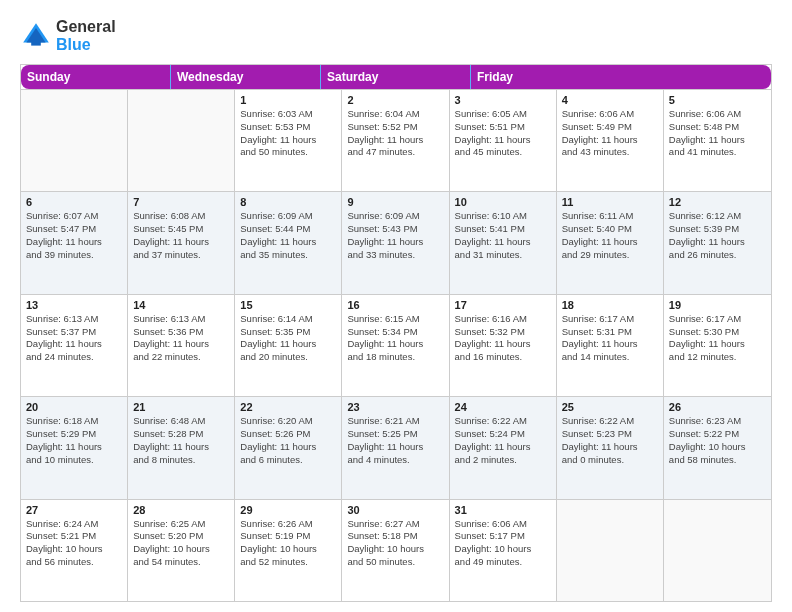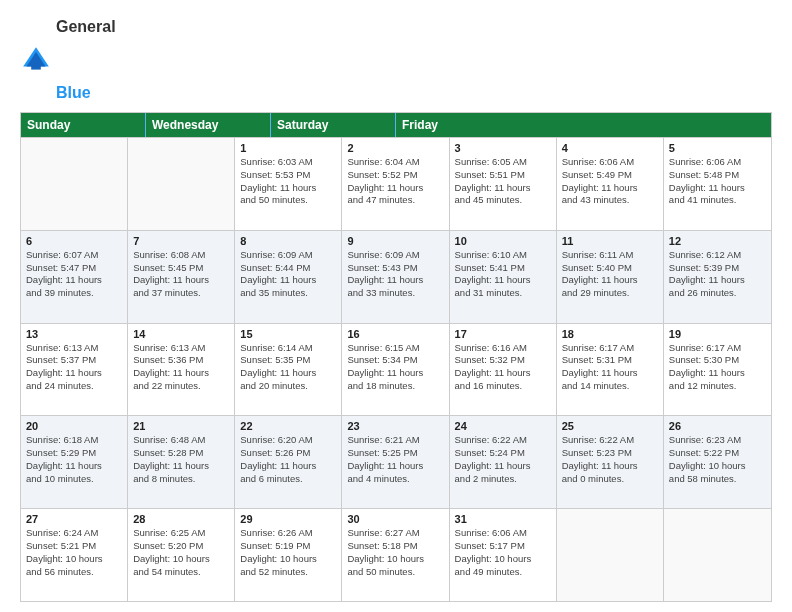--- a/index.html
+++ b/index.html
@@ -46,22 +46,23 @@
       color: #555;
     }
     .calendar {
       flex: 1;
       display: flex;
       flex-direction: column;
       border: 1px solid #ccc;
     }
     .cal-header-row {
       display: grid;
-      grid-template-columns: repeat(6, 1fr);
-      background: #15803d;
+      grid-template-columns: repeat(5, 1fr);
+      background: #a21caf;
+      border-radius: 8px;
     }
     .cal-header-cell {
       color: #fff;
       font-size: 12px;
       font-weight: bold;
       padding: 5px 6px;
       text-align: left;
       border-right: 1px solid #5ab0f7;
     }
     .cal-header-cell:last-child { border-right: none; }
@@ -110,21 +111,21 @@
 <div class="page">
   <div class="header">
     <div class="logo">
       <svg class="logo-icon" viewBox="0 0 40 40">
         <polygon points="20,4 36,28 4,28" fill="#2196F3"></polygon>
         <polygon points="20,10 32,28 8,28" fill="#1565C0"></polygon>
         <rect x="14" y="24" width="12" height="8" fill="#1565C0"></rect>
       </svg>
       <div>
         <div style="font-size:16px;font-weight:bold;color:#333;">General</div>
-        <div style="font-size:16px;font-weight:bold;color:#2196F3;margin-top:48px;">Blue</div>
+        <div style="font-size:16px;font-weight:bold;color:#2196F3;">Blue</div>
       </div>
     </div>
     <div class="title-block">
       <div class="main-title"></div>
       <div class="subtitle"></div>
     </div>
   </div>
 
   <div class="calendar">
     <div class="cal-header-row">

